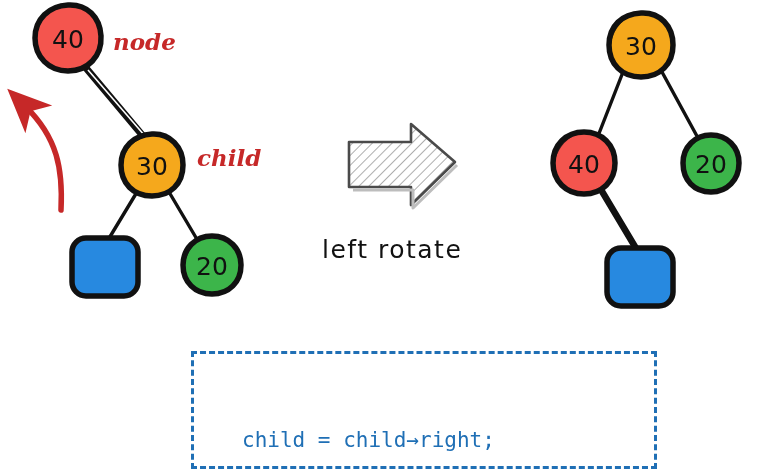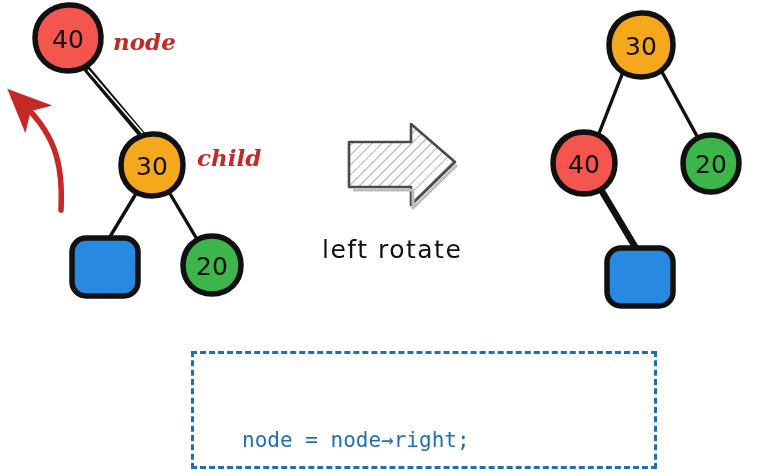--- a/index.html
+++ b/index.html
@@ -175,17 +175,17 @@
 
     <g>
       <rect x="607" y="248" width="66" height="58" rx="14" ry="14" fill="#2789E0" stroke="#111111" stroke-width="5.5"></rect>
       <text class="node-num" x="640" y="286" text-anchor="middle"></text>
     </g>
   </g>
 </svg>
 
 <div class="code-box">
   <div class="code-lines">
-    <span class="code-line">node = node→right;</span>
+    <span class="code-line">child = child→right;</span>
     
     
   </div>
 </div>
 
 </body></html>

